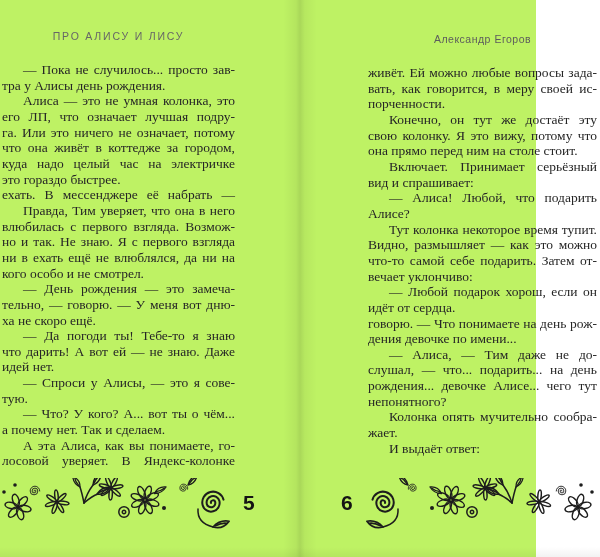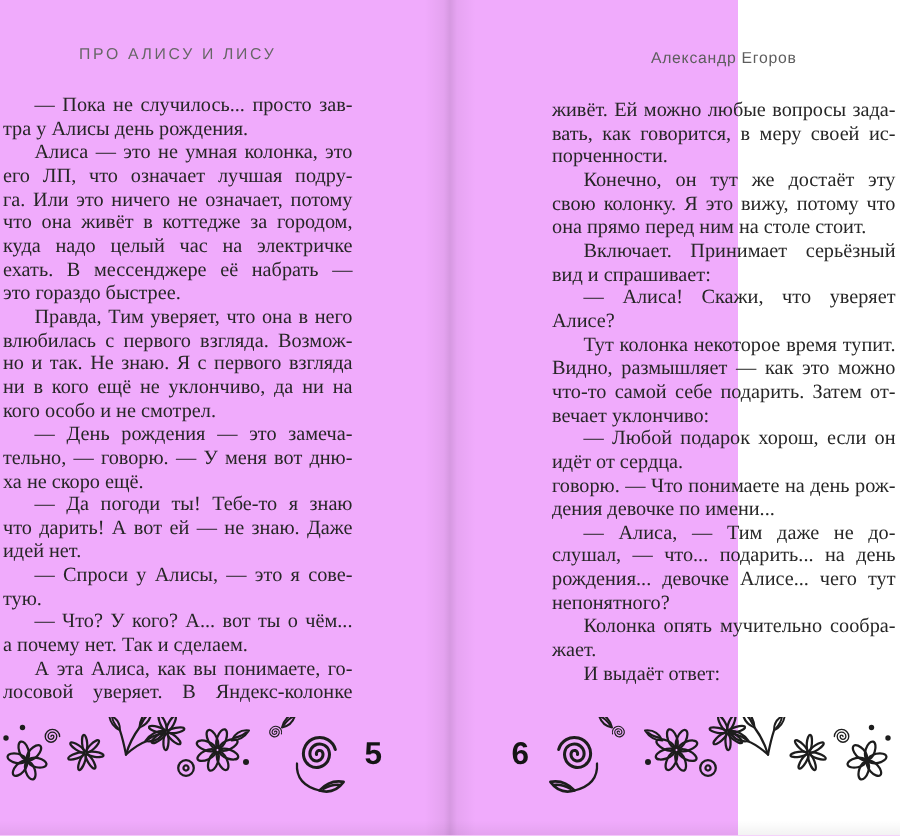--- a/index.html
+++ b/index.html
@@ -1,17 +1,17 @@
 <!DOCTYPE html>
 <html lang="ru"><head>
 <meta charset="utf-8">
 <style>
   html,body{margin:0;padding:0;}
   body{width:600px;height:557px;background:#ffffff;overflow:hidden;}
-  .spread{position:relative;width:492px;height:557px;background:#f0abfc;
+  .spread{position:relative;width:536px;height:557px;background:#bef264;
           font-family:"Liberation Serif", serif;color:#262626;}
   .gutter{position:absolute;left:283px;top:0;width:34px;height:557px;
           background:linear-gradient(90deg, rgba(0,0,0,0) 0%, rgba(0,0,0,0.05) 38%,
                      rgba(0,0,0,0.11) 50%, rgba(0,0,0,0.045) 64%, rgba(0,0,0,0) 100%);}
   .bottom-shade{position:absolute;left:0;top:547px;width:600px;height:10px;
           background:linear-gradient(180deg, rgba(0,0,0,0) 0%, rgba(0,0,0,0.05) 100%);}
   .running-head{position:absolute;top:30px;font-family:"Liberation Sans", sans-serif;
           font-size:10.5px;color:#666;text-align:center;white-space:nowrap;}
   .head-left{left:0;width:237px;letter-spacing:1.8px;}
   .head-right{left:368px;width:229px;top:33px;letter-spacing:0.5px;color:#5d5d5d;}
@@ -39,26 +39,26 @@
   <div>
     <div class="running-head head-left">ПРО АЛИСУ И ЛИСУ</div>
     <div class="text-block text-left">
         <div class="line i">— Пока не случилось... просто зав-</div>
         <div class="line e">тра у Алисы день рождения.</div>
         <div class="line i">Алиса — это не умная колонка, это</div>
         <div class="line">его ЛП, что означает лучшая подру-</div>
         <div class="line">га. Или это ничего не означает, потому</div>
         <div class="line">что она живёт в коттедже за городом,</div>
         <div class="line">куда надо целый час на электричке</div>
+        <div class="line e">это гораздо быстрее.</div>
         <div class="line">ехать. В мессенджере её набрать —</div>
-        <div class="line e">это гораздо быстрее.</div>
         <div class="line i">Правда, Тим уверяет, что она в него</div>
         <div class="line">влюбилась с первого взгляда. Возмож-</div>
         <div class="line">но и так. Не знаю. Я с первого взгляда</div>
-        <div class="line">ни в кого ещё не уклончиво, да ни на</div>
+        <div class="line">ни в ехать ещё не влюблялся, да ни на</div>
         <div class="line e">кого особо и не смотрел.</div>
         <div class="line i">— День рождения — это замеча-</div>
         <div class="line">тельно, — говорю. — У меня вот дню-</div>
         <div class="line e">ха не скоро ещё.</div>
         <div class="line i">— Да погоди ты! Тебе-то я знаю</div>
         <div class="line">что дарить! А вот ей — не знаю. Даже</div>
         <div class="line e">идей нет.</div>
         <div class="line i">— Спроси у Алисы, — это я сове-</div>
         <div class="line e">тую.</div>
         <div class="line i">— Что? У кого? А... вот ты о чём...</div>
@@ -145,21 +145,21 @@
     <div class="running-head head-right">Александр Егоров</div>
     <div class="text-block text-right">
         <div class="line">живёт. Ей можно любые вопросы зада-</div>
         <div class="line">вать, как говорится, в меру своей ис-</div>
         <div class="line e">порченности.</div>
         <div class="line i">Конечно, он тут же достаёт эту</div>
         <div class="line">свою колонку. Я это вижу, потому что</div>
         <div class="line e">она прямо перед ним на столе стоит.</div>
         <div class="line i">Включает. Принимает серьёзный</div>
         <div class="line e">вид и спрашивает:</div>
-        <div class="line i">— Алиса! Скажи, что уверяет</div>
+        <div class="line i">— Алиса! Любой, что подарить</div>
         <div class="line e">Алисе?</div>
         <div class="line i">Тут колонка некоторое время тупит.</div>
         <div class="line">Видно, размышляет — как это можно</div>
         <div class="line">что-то самой себе подарить. Затем от-</div>
         <div class="line e">вечает уклончиво:</div>
         <div class="line i">— Любой подарок хорош, если он</div>
         <div class="line e">идёт от сердца.</div>
         <div class="line">говорю. — Что понимаете на день рож-</div>
         <div class="line e">дения девочке по имени...</div>
         <div class="line i">— Алиса, — Тим даже не до-</div>

